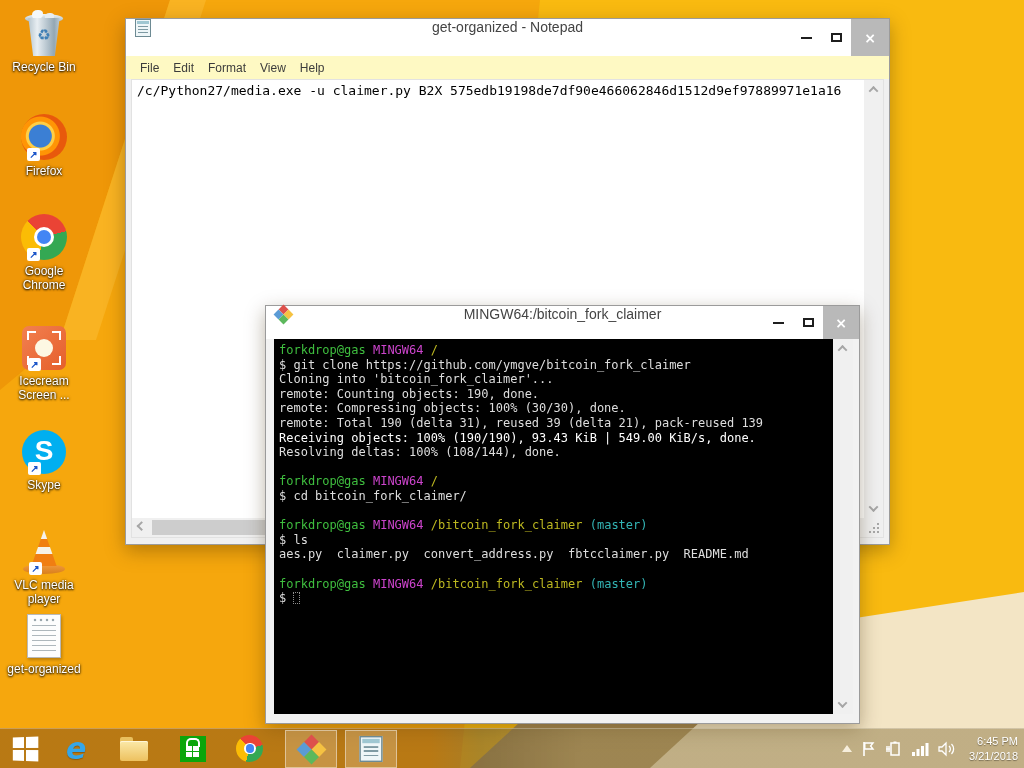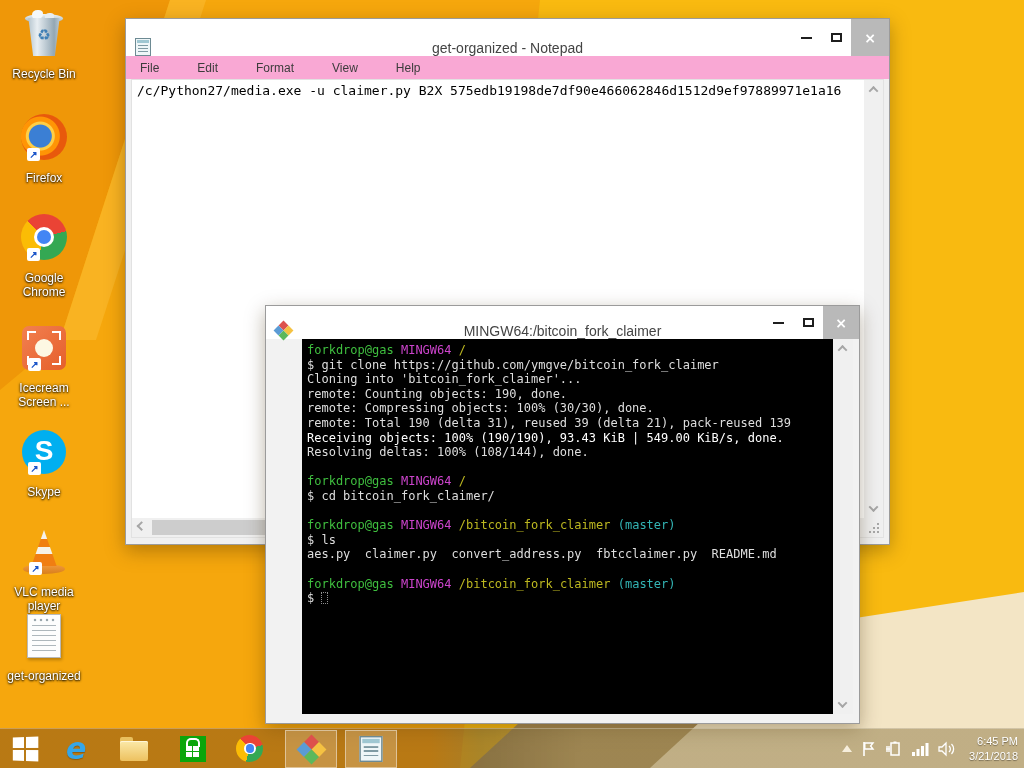--- a/index.html
+++ b/index.html
@@ -17,21 +17,21 @@
     clip-path:polygon(170px 0, 206px 0, 96px 340px, 60px 340px); }
   .wp-tan { position:absolute; inset:0; background:#a78a54;
     clip-path:polygon(620px 630px, 800px 630px, 650px 768px, 470px 768px); }
   .wp-cream { position:absolute; inset:0; background:#f3e5c5;
     clip-path:polygon(1024px 592px, 1024px 768px, 645px 768px, 810px 625px); }
 
   
   .desk-icon { position:absolute; left:0; width:88px; display:flex; flex-direction:column;
     align-items:center; cursor:default; }
   .glyph-wrap { height:50px; display:flex; align-items:flex-end; justify-content:center; position:relative; }
-  .di-label { margin-top:11px; font-size:12px; color:#fff; text-align:center; line-height:1.2;
+  .di-label { margin-top:4px; font-size:12px; color:#fff; text-align:center; line-height:1.2;
     text-shadow:0 1px 2px rgba(0,0,0,.95), 0 0 3px rgba(0,0,0,.7); max-width:80px; }
   .shortcut-badge { position:absolute; left:6px; bottom:-1px; width:13px; height:13px; background:#fff;
     border-radius:2px; font-size:10px; line-height:13px; text-align:center; color:#1d56c9; font-weight:bold; }
 
   .g-bin { width:40px; height:46px; position:relative; }
   .g-bin .bin-body { position:absolute; left:3px; top:8px; width:34px; height:38px;
     background:linear-gradient(90deg,#aebfc9,#e8eef2 30%,#93a7b4 80%,#c4d2da);
     clip-path:polygon(4% 0,96% 0,82% 100%,18% 100%); }
   .g-bin .bin-rim { position:absolute; left:1px; top:4px; width:38px; height:9px; border-radius:50%;
     background:linear-gradient(180deg,#eef4f7,#9fb3bf); }
@@ -63,37 +63,37 @@
   .g-doc { width:34px; height:44px; background:#fdfdfd; border:1px solid #b9b9b9; position:relative;
     box-shadow:1px 2px 3px rgba(0,0,0,.25); }
   .g-doc::before { content:""; position:absolute; left:4px; right:4px; top:3px; height:4px;
     background:radial-gradient(circle 1.5px, #9aa7ad 1.4px, transparent 1.6px) 0 0/6px 4px repeat-x; }
   .g-doc::after { content:""; position:absolute; left:4px; right:4px; top:10px; bottom:4px;
     background:repeating-linear-gradient(180deg, #aeb7bc 0 1px, transparent 1px 5px); }
 
   
   .window { position:absolute; background:#f0f0f0; border:1px solid #9b9b9b;
     box-shadow:0 6px 18px rgba(60,40,0,.35); }
-  .titlebar { position:relative; background:#fff; display:flex; align-items:flex-end; }
+  .titlebar { position:relative; background:#fff; display:flex; align-items:flex-start; }
   .tb-title { position:absolute; left:0; right:0; text-align:center; font-size:14px; color:#444; pointer-events:none; }
   .tb-icon { margin-left:9px; z-index:1; }
   .wb-group { position:absolute; right:0; top:0; bottom:0; display:flex; align-items:stretch; }
   .wb { width:30px; display:flex; align-items:center; justify-content:center; }
   .wb-min i { display:block; width:11px; height:2px; background:#1e1e1e; }
   .wb-max i { display:block; width:11px; height:9px; border:2px solid #1e1e1e; }
   .wb-close { width:38px; background:#b9b9b9; color:#fff; font-size:14px; font-weight:bold; font-family:"DejaVu Sans", sans-serif; }
 
   
   .notepad { left:125px; top:18px; width:765px; height:527px; z-index:2; }
   .notepad .titlebar { height:37px; }
   .np-icon { width:16px; height:18px; background:#eef6f8; border:1px solid #6d8a93; position:relative; }
   .np-icon::before { content:""; position:absolute; left:1px; right:1px; top:1px; height:3px; background:#9fc7d2; }
   .np-icon::after { content:""; position:absolute; left:2px; right:2px; top:6px; bottom:2px;
     background:repeating-linear-gradient(180deg,#7e9aa3 0 1px, transparent 1px 3px); }
-  .menubar { height:23px; background:#f9a8d4; display:flex; align-items:center; padding-left:7px;gap:24px; }
+  .menubar { height:23px; background:#fef9c3; display:flex; align-items:center; padding-left:7px; }
   .menu-item { font-size:12px; color:#3c3c3c; padding:2px 7px; }
   .np-client { position:absolute; left:5px; right:5px; top:60px; bottom:6px; background:#fff;
     border:1px solid #e2e2e2; }
   .np-text { position:absolute; left:0; top:0; right:19px; bottom:19px; overflow:hidden;
     font-family:"DejaVu Sans Mono", monospace; font-size:13px; color:#000; padding:3px 0 0 5px; white-space:nowrap; }
   .scroll-v { position:absolute; top:0; right:0; bottom:19px; width:19px; background:#f0f0f0; }
   .scroll-h { position:absolute; left:0; right:19px; bottom:0; height:19px; background:#f0f0f0; }
   .sb-corner { position:absolute; right:0; bottom:0; width:19px; height:19px; background:#f0f0f0; }
   .chev { display:block; width:7px; height:7px; border-left:2px solid #a6a6a6; border-top:2px solid #a6a6a6; }
   .chev.up { transform:rotate(45deg) translate(1px,1px); }
@@ -111,21 +111,21 @@
   .terminal .titlebar { height:33px; }
   .terminal .wb-close { width:36px; }
   .git-icon { width:17px; height:17px; position:relative; }
   .git-icon i { position:absolute; width:7px; height:7px; transform:rotate(45deg); }
   .git-icon .d1 { left:5px; top:0; background:#dd514c; }
   .git-icon .d2 { left:0; top:5px; background:#5b9bd5; }
   .git-icon .d3 { left:10px; top:5px; background:#f5c242; }
   .git-icon .d4 { left:5px; top:10px; background:#5cb85c; }
   .term-body { position:absolute; left:8px; right:6px; top:33px; bottom:9px; display:flex; }
   .term-screen { flex:1; background:#000; padding:4px 0 0 5px; overflow:hidden;
-    font-family:"DejaVu Sans Mono", monospace; font-size:12px; line-height:14.6px;margin-left:28px; }
+    font-family:"DejaVu Sans Mono", monospace; font-size:12px; line-height:14.6px; }
   .tl { white-space:pre; }
   .term-scroll { width:20px; background:#f0f0f0; position:relative; }
   .cursor { display:inline-block; width:7px; height:12px; border:1px dotted #8f8f8f; vertical-align:-2px; }
 
   
   .taskbar { position:absolute; left:0; right:0; bottom:0; height:40px; z-index:6;
     background:linear-gradient(90deg, rgba(146,92,24,.62) 0%, rgba(146,92,24,.62) 42%,
       rgba(120,100,55,.62) 47%, rgba(150,130,80,.55) 57%, rgba(150,130,80,.55) 100%);
     border-top:1px solid rgba(255,255,255,.28); display:flex; align-items:center; }
   .tb-item { display:flex; align-items:center; justify-content:center; height:40px; }

